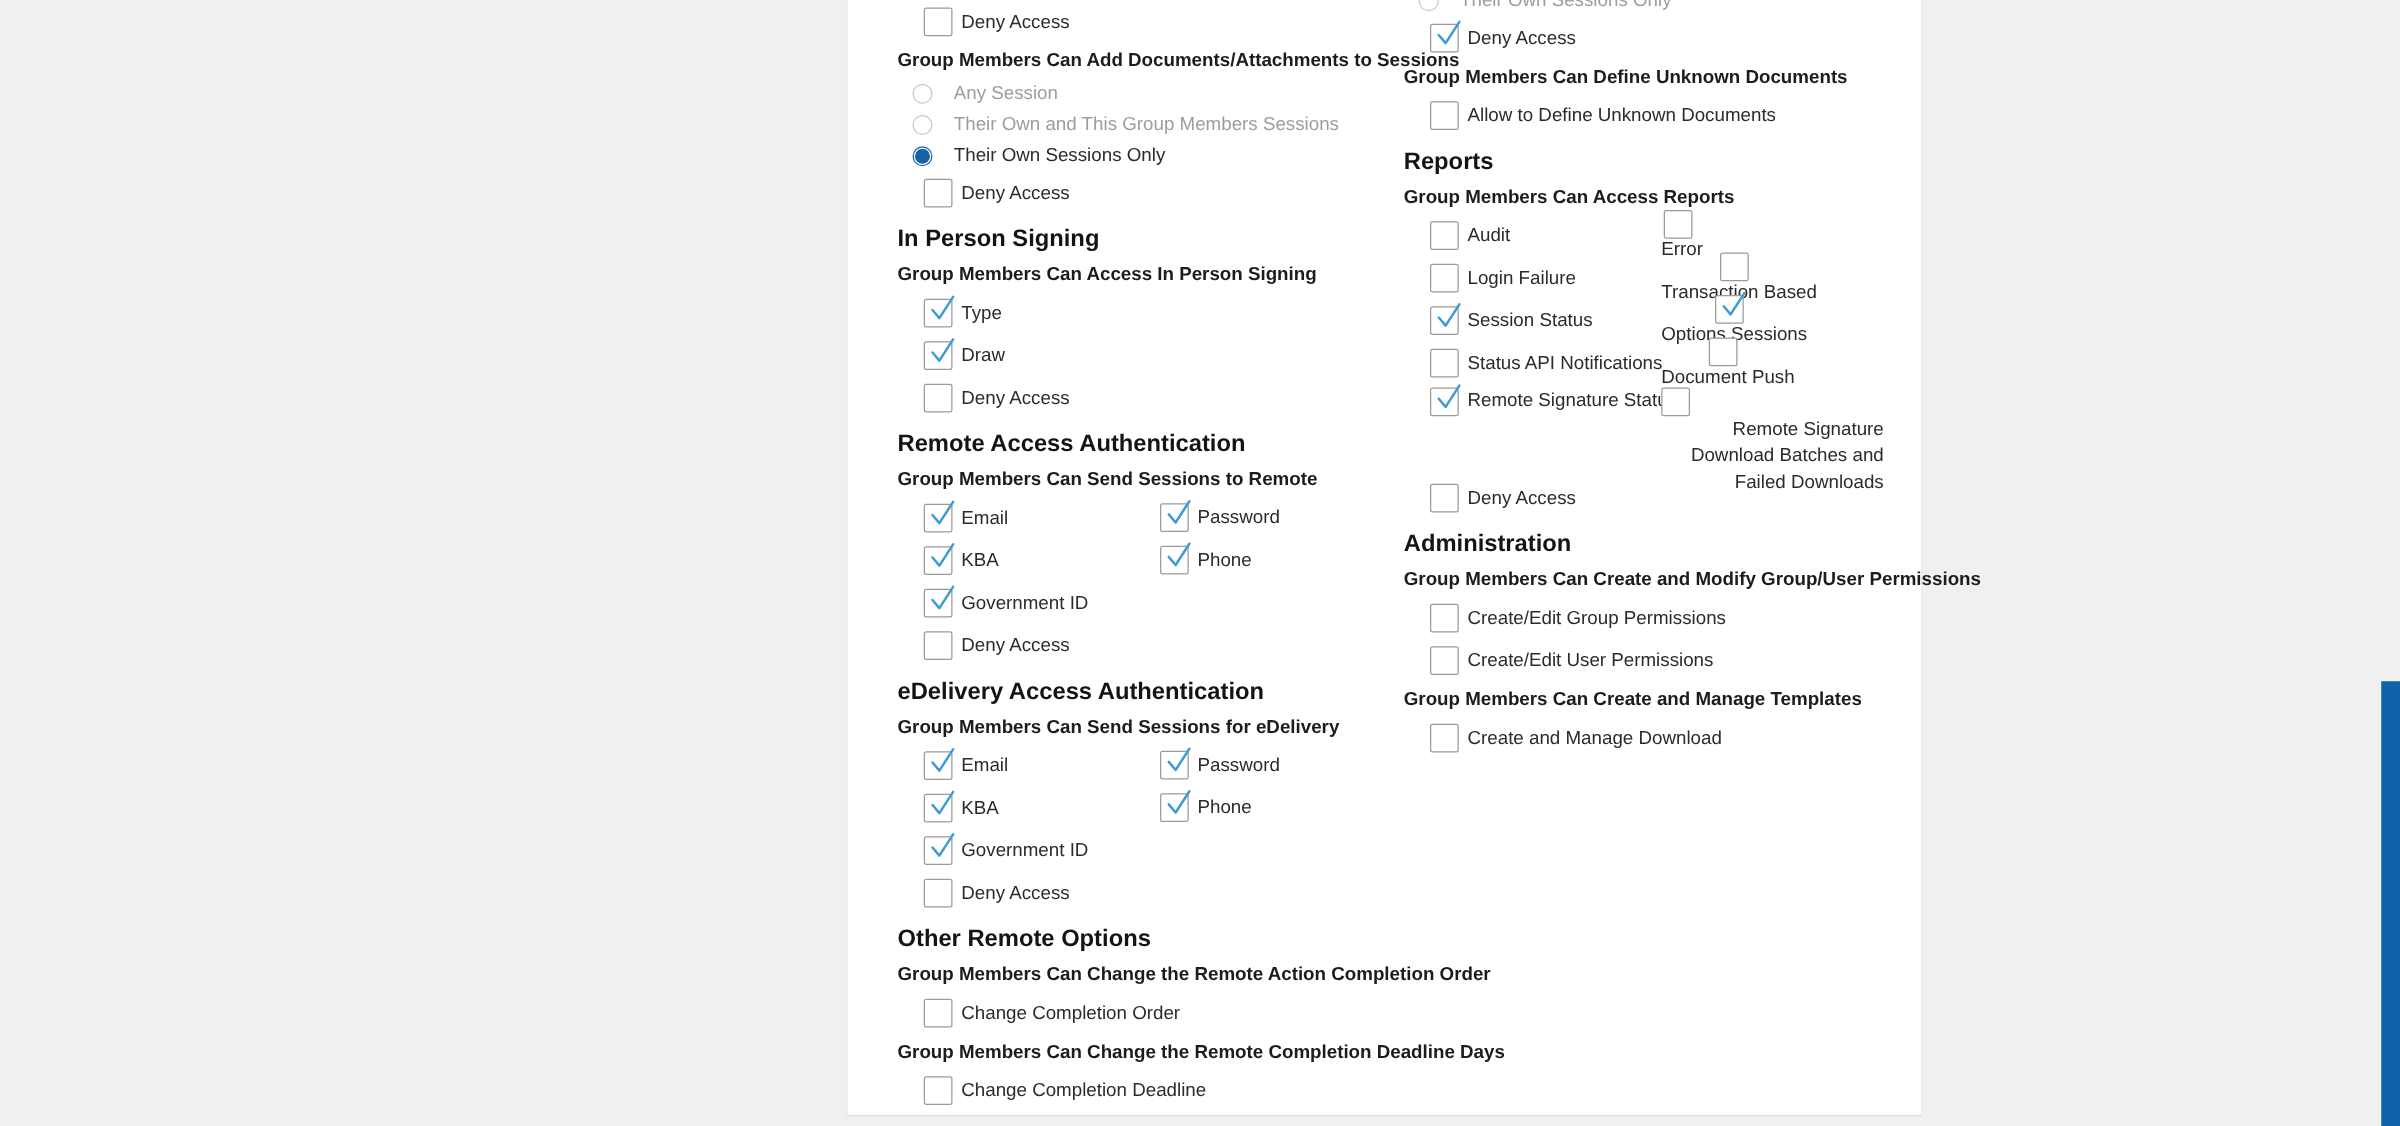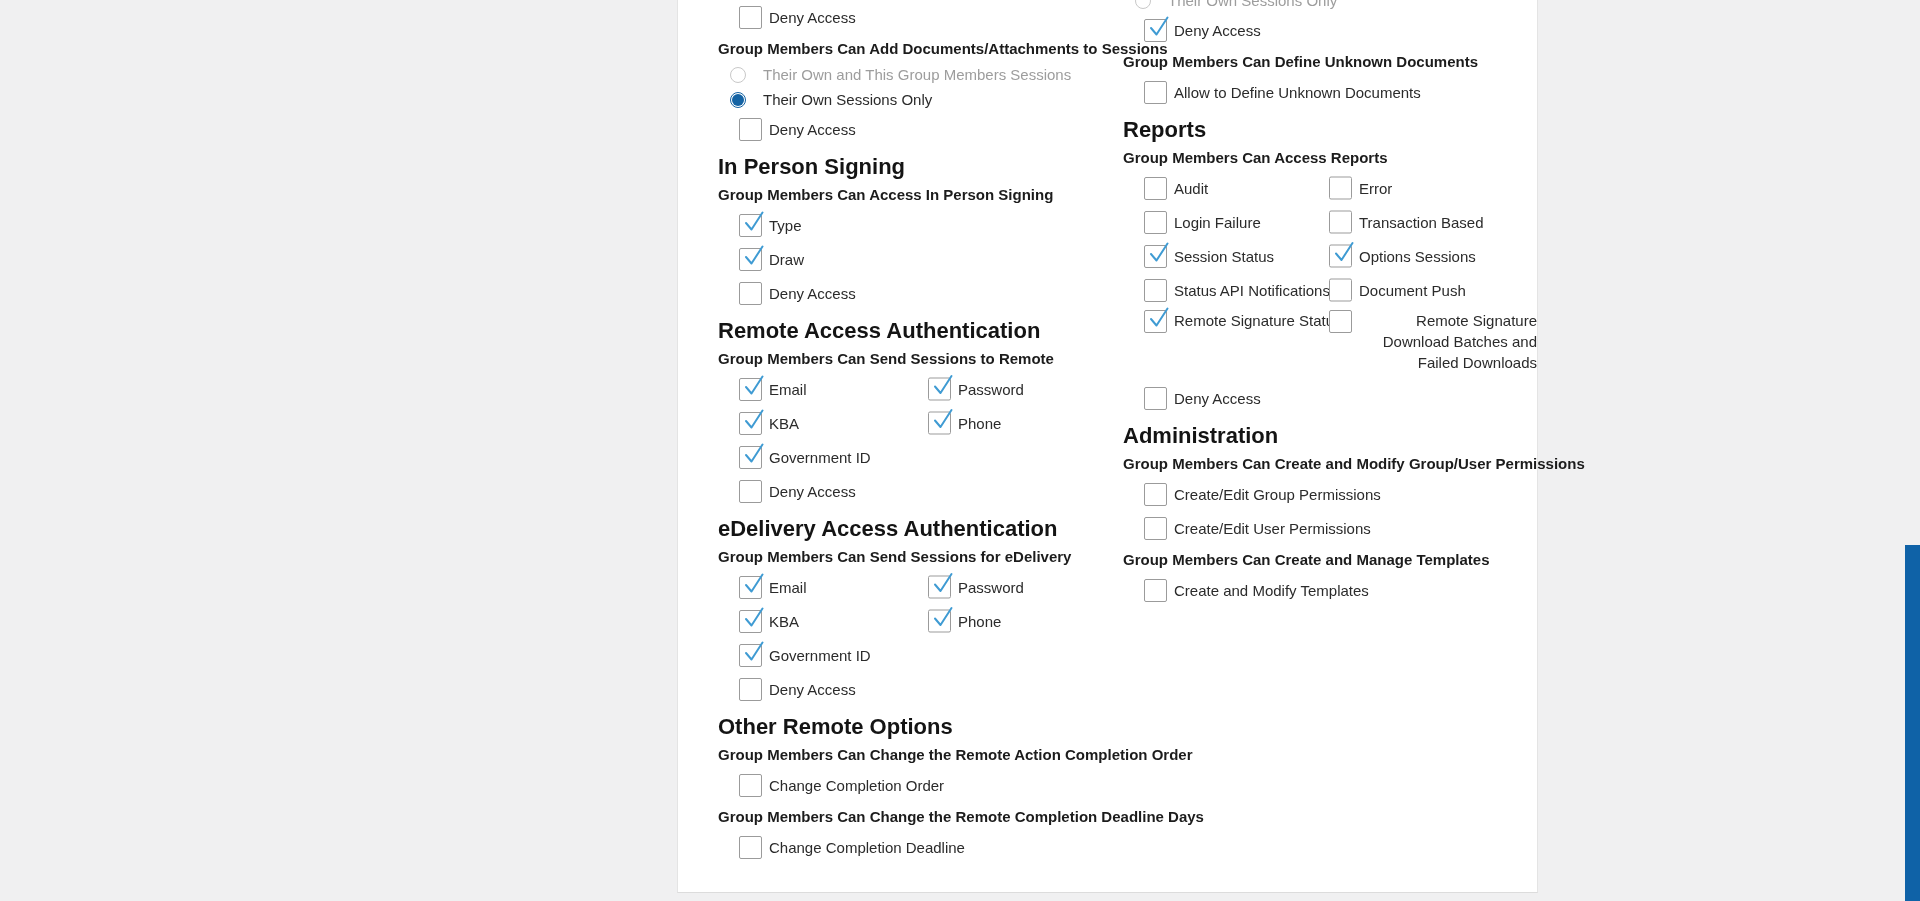--- a/index.html
+++ b/index.html
@@ -14,41 +14,41 @@
     border-left:1px solid #e4e4e4;border-right:1px solid #e4e4e4;border-bottom:1px solid #dcdcdc;
     box-sizing:border-box;
   }
   .col{position:absolute;top:0;}
   .col-left{left:40px;width:405px;}
   .col-right{left:445px;width:405px;}
   .r{height:34px;display:flex;align-items:center;padding-left:21px;box-sizing:border-box;}
   .radio-r{height:25px;padding-left:12px;}
   .clip{margin-top:-12px;}
   .gh{font-size:15px;font-weight:bold;color:#1c1c1c;height:22px;line-height:22px;margin:4px 0 2px;white-space:nowrap;}
-  .sh{font-size:22px;font-weight:bold;color:#141414;height:26px;line-height:26px;margin-top:8px;white-space:nowrap;}
+  .sh{font-size:19px;font-weight:bold;color:#141414;height:26px;line-height:26px;margin-top:8px;white-space:nowrap;}
   .b{
     width:23px;height:23px;min-width:23px;box-sizing:border-box;position:relative;
     border:1px solid #9b9b9b;border-radius:2px;background:#fff;margin-right:7px;cursor:pointer;
   }
   .b svg{display:none;position:absolute;left:1px;top:-6px;width:26px;height:26px;}
   .b.on svg{display:block;}
   .b svg path{fill:none;stroke:#3f9bd3;stroke-width:2;stroke-linecap:round;stroke-linejoin:round;}
   .rb{
     width:16px;height:16px;min-width:16px;box-sizing:border-box;position:relative;
     border:1px solid #b5b5b5;border-radius:50%;background:#fff;margin-right:17px;cursor:pointer;
   }
   .rb.on{border-color:#1463a4;}
   .rb.on::after{content:"";position:absolute;left:1px;top:1px;right:1px;bottom:1px;border-radius:50%;background:#1463a4;}
   .l{font-size:15px;color:#2b2b2b;}
   .dis .l{color:#9d9d9d;}
   .dis .rb{border-color:#c8c8c8;}
   .pair{position:relative;text-align:right;}
   .cell{display:flex;align-items:center;}
   .c2{position:absolute;left:210px;top:50%;transform:translateY(-50%);}
-  .col-right .c2{left:206px;}
+  .col-right .c2{left:206px;flex-direction:column;}
   .pair.top{height:auto;min-height:74px;align-items:flex-start;padding-top:3px;padding-bottom:6px;}
   .pair.top .cell{align-items:flex-start;}
   .pair.top .c2{top:3px;transform:none;}
   .pair.top .l{line-height:21px;}
   .pair.top .c2 .l{width:178px;}
   .scroll-thumb{position:absolute;left:1905px;top:545px;width:15px;height:356px;background:#0f62a7;}
 </style>
 </head>
 <body>
 
@@ -58,20 +58,24 @@
 
     <div class="r">
       <span class="b"></span>
       <span class="l">Deny Access</span>
     </div>
 
     <div class="gh">Group Members Can Add Documents/Attachments to Sessions</div>
 
     <div class="r radio-r dis">
       <span class="rb"></span>
+      <span class="l">Any Session</span>
+    </div>
+    <div class="r radio-r dis">
+      <span class="rb"></span>
       <span class="l">Their Own and This Group Members Sessions</span>
     </div>
     <div class="r radio-r">
       <span class="rb on"></span>
       <span class="l">Their Own Sessions Only</span>
     </div>
 
     <div class="r">
       <span class="b"></span>
       <span class="l">Deny Access</span>
@@ -317,19 +321,19 @@
       <span class="b"></span>
       <span class="l">Create/Edit Group Permissions</span>
     </div>
     <div class="r">
       <span class="b"></span>
       <span class="l">Create/Edit User Permissions</span>
     </div>
     <div class="gh">Group Members Can Create and Manage Templates</div>
     <div class="r">
       <span class="b"></span>
-      <span class="l">Create and Modify Templates</span>
+      <span class="l">Create and Manage Download</span>
     </div>
 
   </div>
 </div>
 
 <div class="scroll-thumb"></div>
 
 </body></html>

